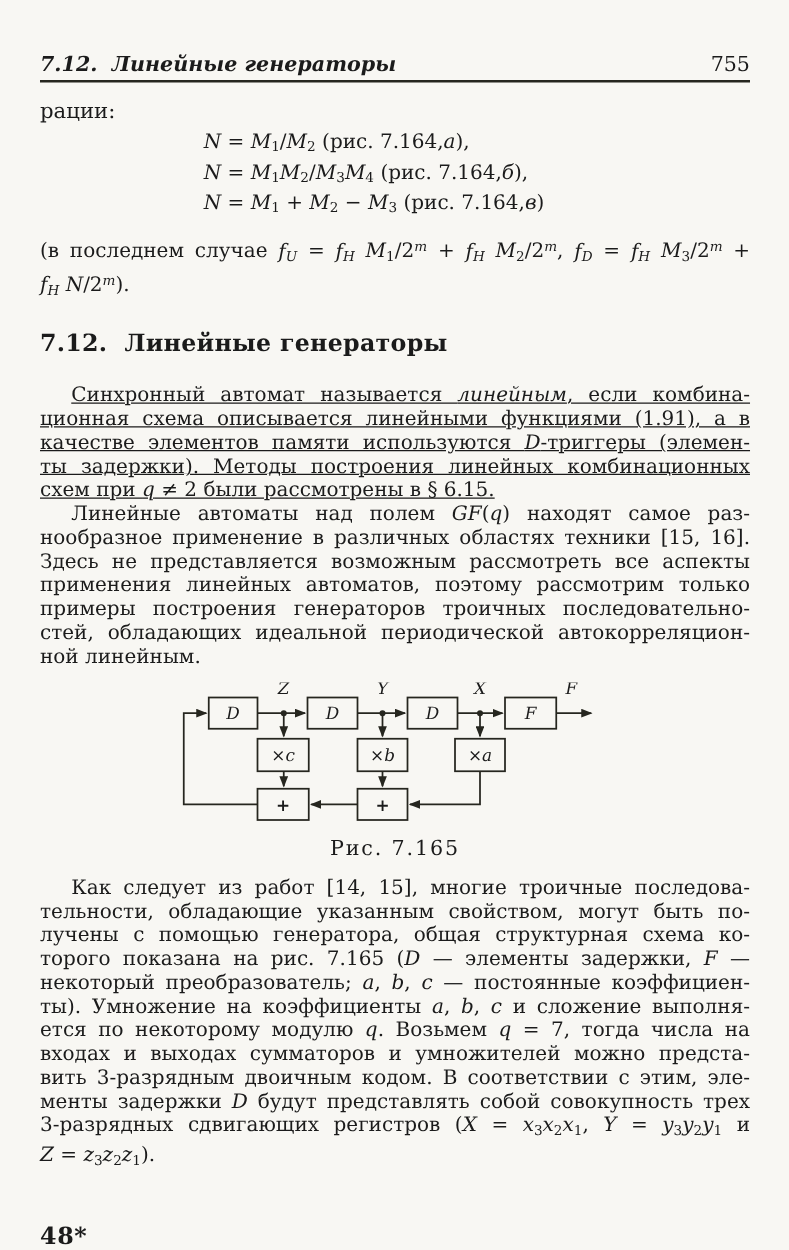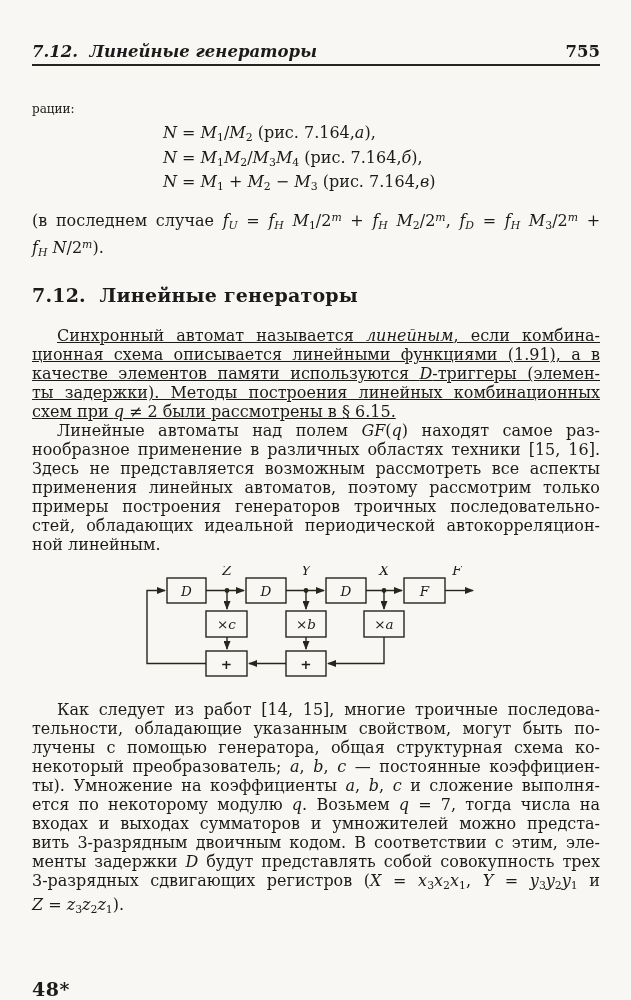--- a/index.html
+++ b/index.html
@@ -12,23 +12,23 @@
   }
   .page { position: relative; width: 631px; height: 1000px; box-sizing: border-box; padding: 0 31px 0 32px; }
 
   .running-head {
     display: flex; justify-content: space-between; align-items: baseline;
     margin-top: 42px; padding-bottom: 3px;
     border-bottom: 2px solid #26261f;
     font-size: 16.5px; line-height: 19px;
   }
   .rh-title { font-style: italic; font-weight: 600; }
-  .rh-page { font-weight: 700; }
+  .rh-page { font-weight: 400; }
 
-  .lead { margin-top: 34px; font-size: 12px; line-height: 19px; }
+  .lead { margin-top: 14px; font-size: 17px; line-height: 19px; }
 
   .equations { margin: 4px 0 0 131px; font-size: 16px; line-height: 20px; }
   .equations .eq-line { white-space: nowrap; }
 
   .note { margin-top: 11px; font-size: 16px; line-height: 20px; }
 
   .section-heading { margin-top: 22px; font-size: 19px; font-weight: bold; line-height: 24px; letter-spacing: 0.2px; }
 
   .para { font-size: 16px; line-height: 19px; }
   .para .line { text-align: justify; text-align-last: justify; }
@@ -141,25 +141,27 @@
         <text x="244" y="62.5">×a</text>
         <text x="86.5" y="102.5" font-style="normal" font-weight="bold">+</text>
         <text x="166" y="102.5" font-style="normal" font-weight="bold">+</text>
         <text x="87" y="9">Z</text>
         <text x="166" y="9">Y</text>
         <text x="244" y="9">X</text>
         <text x="317" y="9">F</text>
       </g>
     </svg>
   </div>
+  <div class="fig-caption">Рис. 7.165</div>
 
   <div class="para p3">
     <div class="line first">Как следует из работ [14, 15], многие троичные последова-</div>
     <div class="line">тельности, обладающие указанным свойством, могут быть по-</div>
     <div class="line">лучены с помощью генератора, общая структурная схема ко-</div>
+    <div class="line">торого показана на рис. 7.165 (<i>D</i> — элементы задержки, <i>F</i> —</div>
     <div class="line">некоторый преобразователь; <i>a</i>, <i>b</i>, <i>c</i> — постоянные коэффициен-</div>
     <div class="line">ты). Умножение на коэффициенты <i>a</i>, <i>b</i>, <i>c</i> и сложение выполня-</div>
     <div class="line">ется по некоторому модулю <i>q</i>. Возьмем <i>q</i> = 7, тогда числа на</div>
     <div class="line">входах и выходах сумматоров и умножителей можно предста-</div>
     <div class="line">вить 3-разрядным двоичным кодом. В соответствии с этим, эле-</div>
     <div class="line">менты задержки <i>D</i> будут представлять собой совокупность трех</div>
     <div class="line">3-разрядных сдвигающих регистров (<i>X</i> = <i>x</i><sub>3</sub><i>x</i><sub>2</sub><i>x</i><sub>1</sub>, <i>Y</i> = <i>y</i><sub>3</sub><i>y</i><sub>2</sub><i>y</i><sub>1</sub> и</div>
     <div class="line last"><i>Z</i> = <i>z</i><sub>3</sub><i>z</i><sub>2</sub><i>z</i><sub>1</sub>).</div>
   </div>
 

